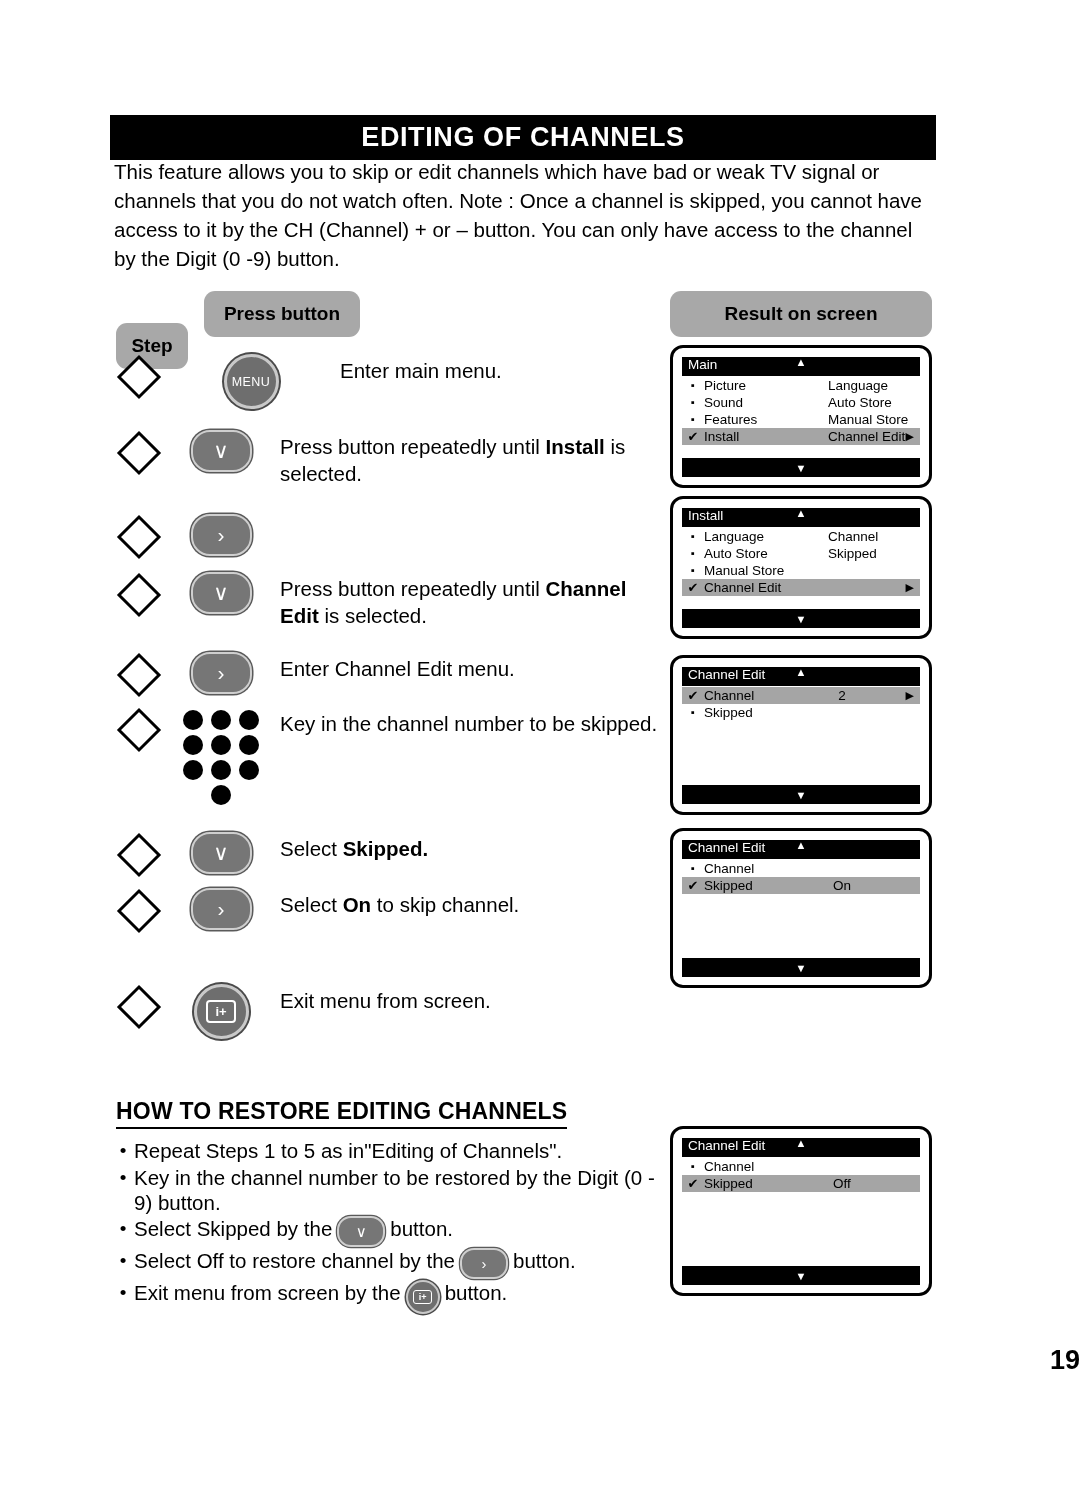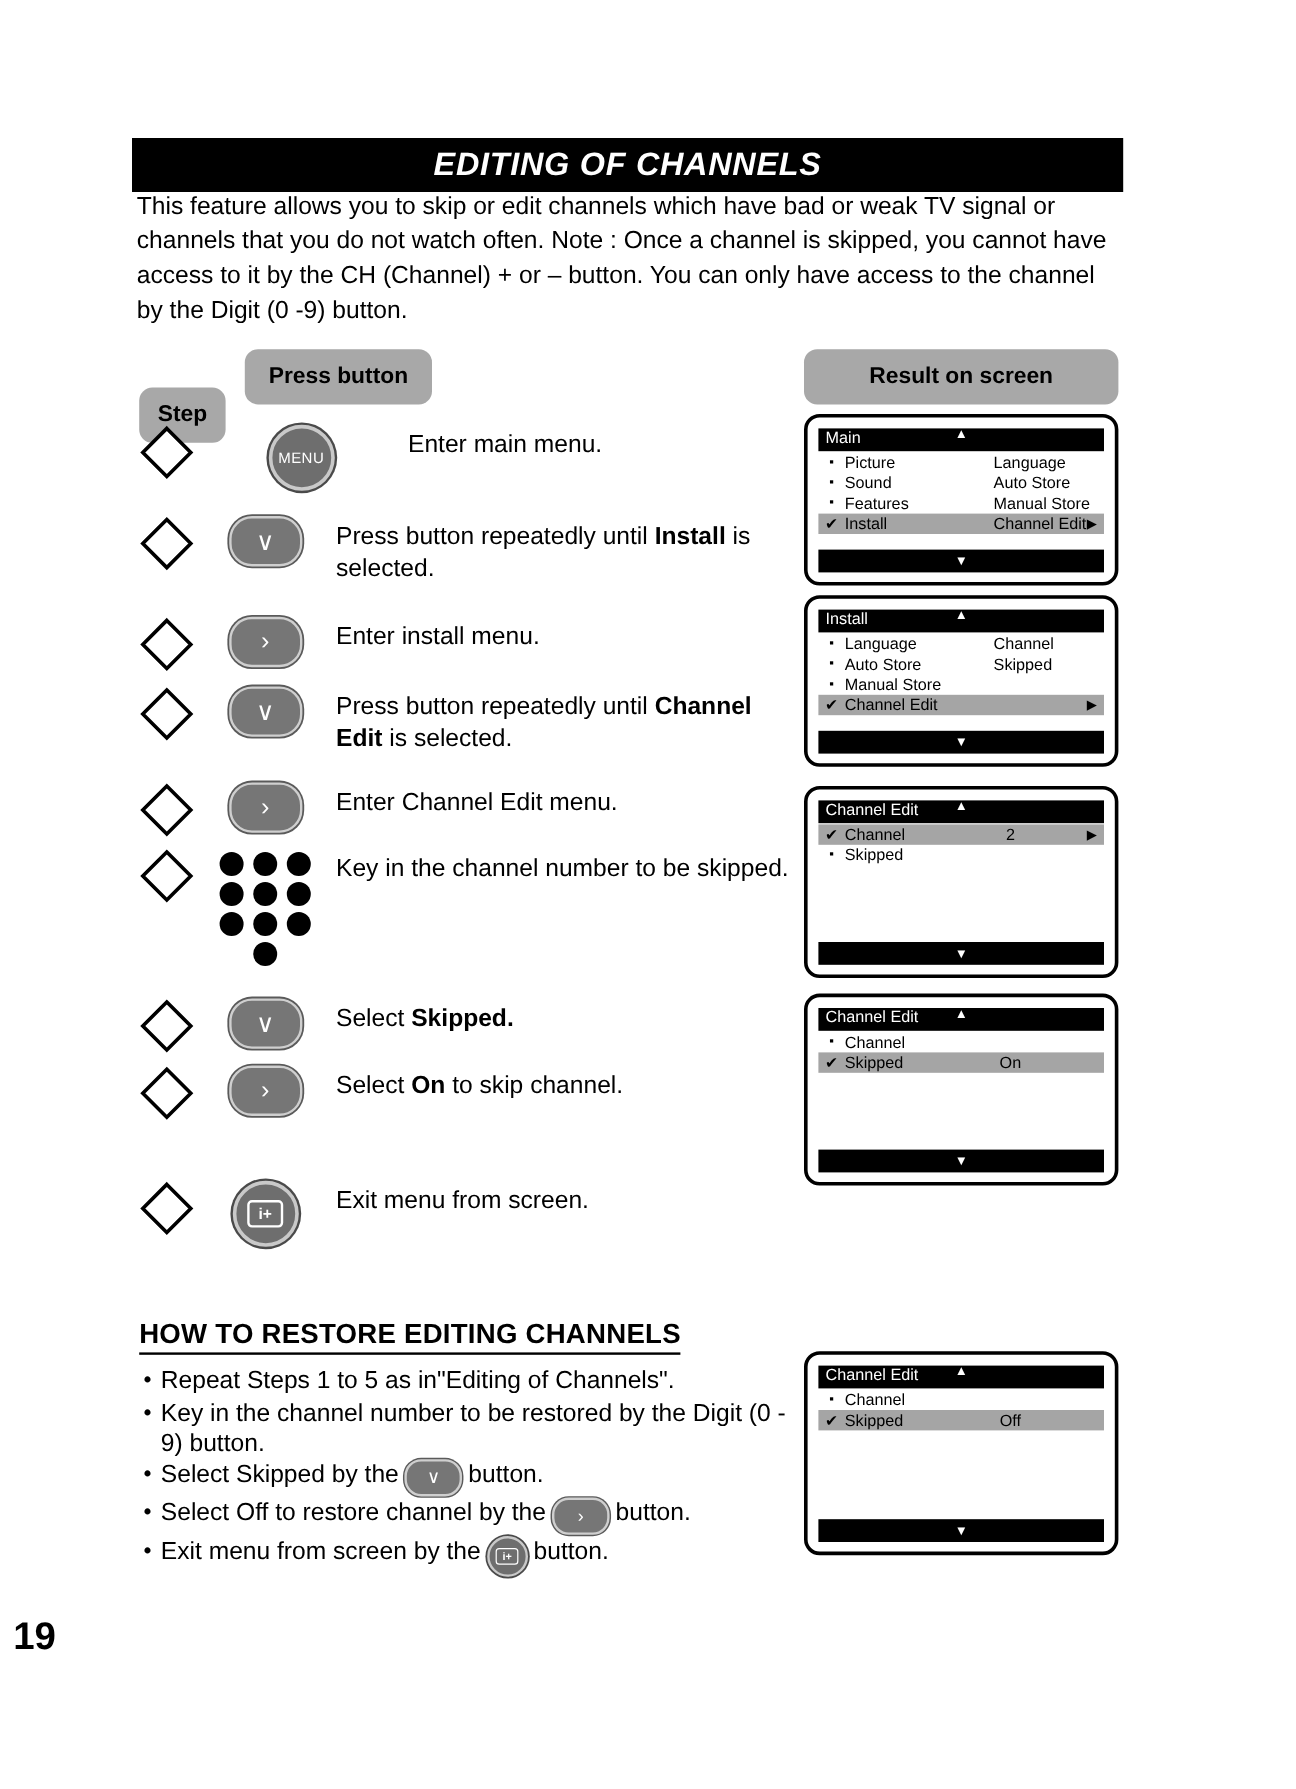--- a/index.html
+++ b/index.html
@@ -20,21 +20,20 @@
   .title-bar {
     position: absolute;
     left: 110px;
     top: 115px;
     width: 826px;
     height: 45px;
     background: #000000;
     display: flex;
     align-items: center;
     justify-content: center;
-    font-style: italic;
   }
   .title-bar .title-text {
     color: #ffffff;
     font-size: 27px;
     font-weight: bold;
     letter-spacing: 0.6px;
   }
 
   
   .intro {
@@ -280,24 +279,23 @@
     justify-content: center;
     font-size: 11px;
     margin-top: auto;
   }
 
   
   .page-no {
     position: absolute;
     left: 0; right: 0;
     top: 1345px;
-    text-align: left;
-    font-size: 32px;
+    text-align: right;
+    font-size: 27px;
     font-weight: bold;
-    padding-left: 11px;
   }
 </style>
 </head>
 <body>
 
 <div class="title-bar">
   <span class="title-text">EDITING OF CHANNELS</span>
 </div>
 
 <div class="intro">This feature allows you to skip or edit channels which have bad or weak TV signal or channels that you do not watch often. Note : Once a channel is skipped, you cannot have access to it by the CH (Channel) + or – button. You can only have access to the channel by the Digit (0 -9) button.</div>
@@ -331,21 +329,20 @@
     </div>
     <div class="step-row" style="top: 512px;">
       <svg class="diamond" viewBox="0 0 46 46">
         <path d="M23 3 L43 23 L23 43 L3 23 Z" fill="#ffffff" stroke="#000000" stroke-width="3"></path>
       </svg>
       <div class="btn-cell">
         <div class="rbtn-oval">
           <span>›</span>
         </div>
       </div>
-      <div class="step-text"><span>Enter install menu.</span></div>
     </div>
     <div class="step-row" style="top: 570px;">
       <svg class="diamond" viewBox="0 0 46 46">
         <path d="M23 3 L43 23 L23 43 L3 23 Z" fill="#ffffff" stroke="#000000" stroke-width="3"></path>
       </svg>
       <div class="btn-cell">
         <div class="rbtn-oval">
           <span>∨</span>
         </div>
       </div>

